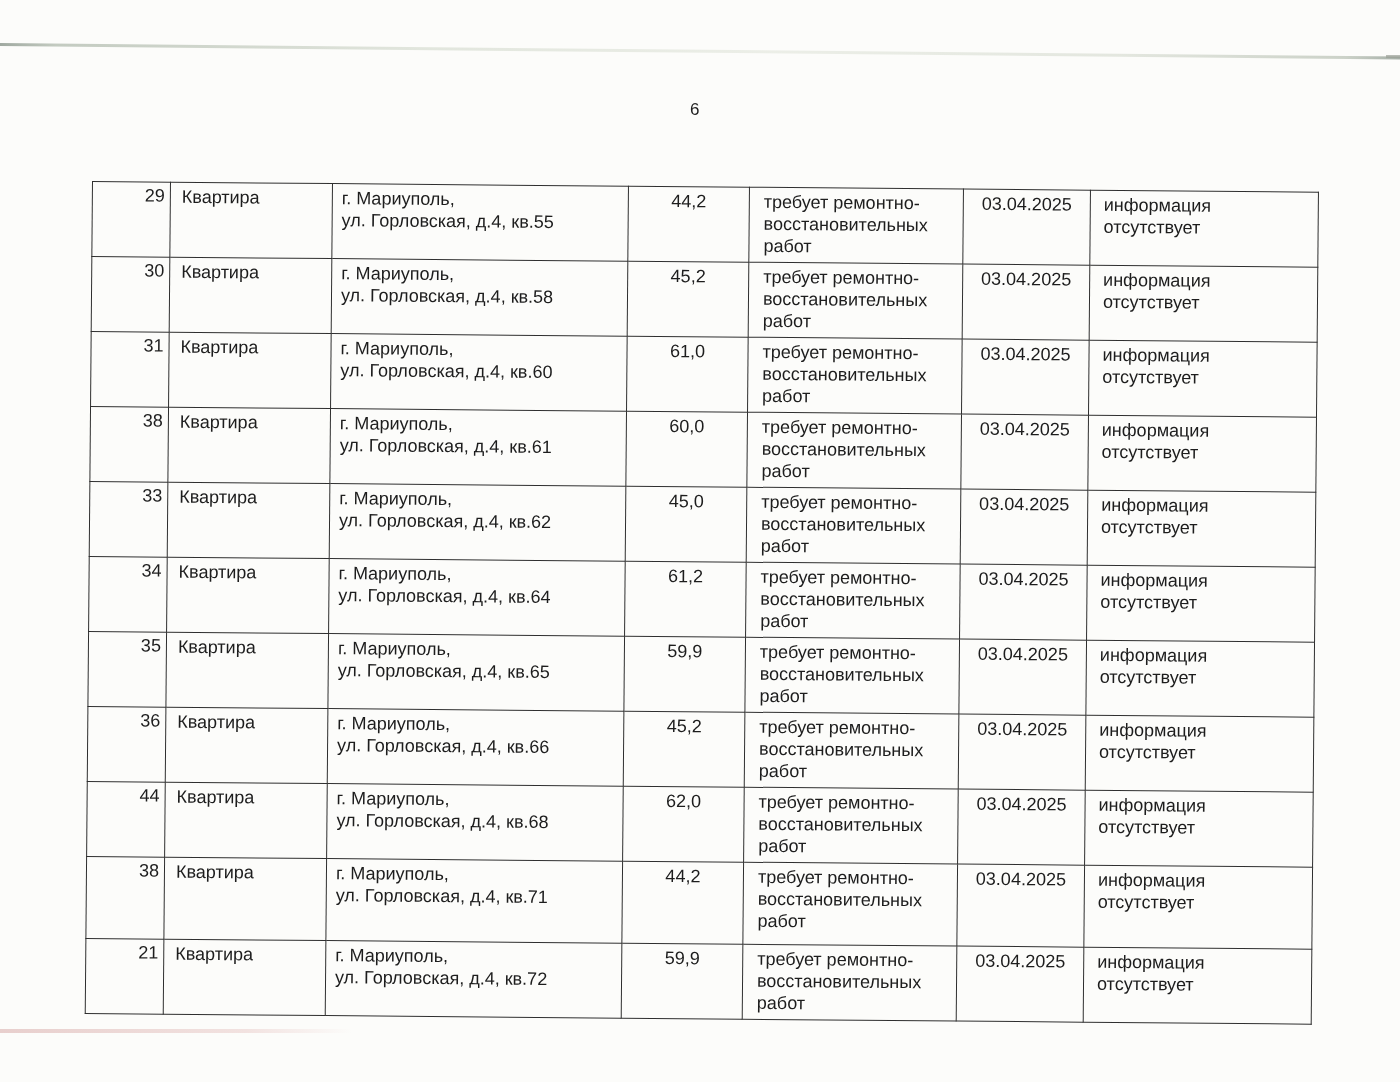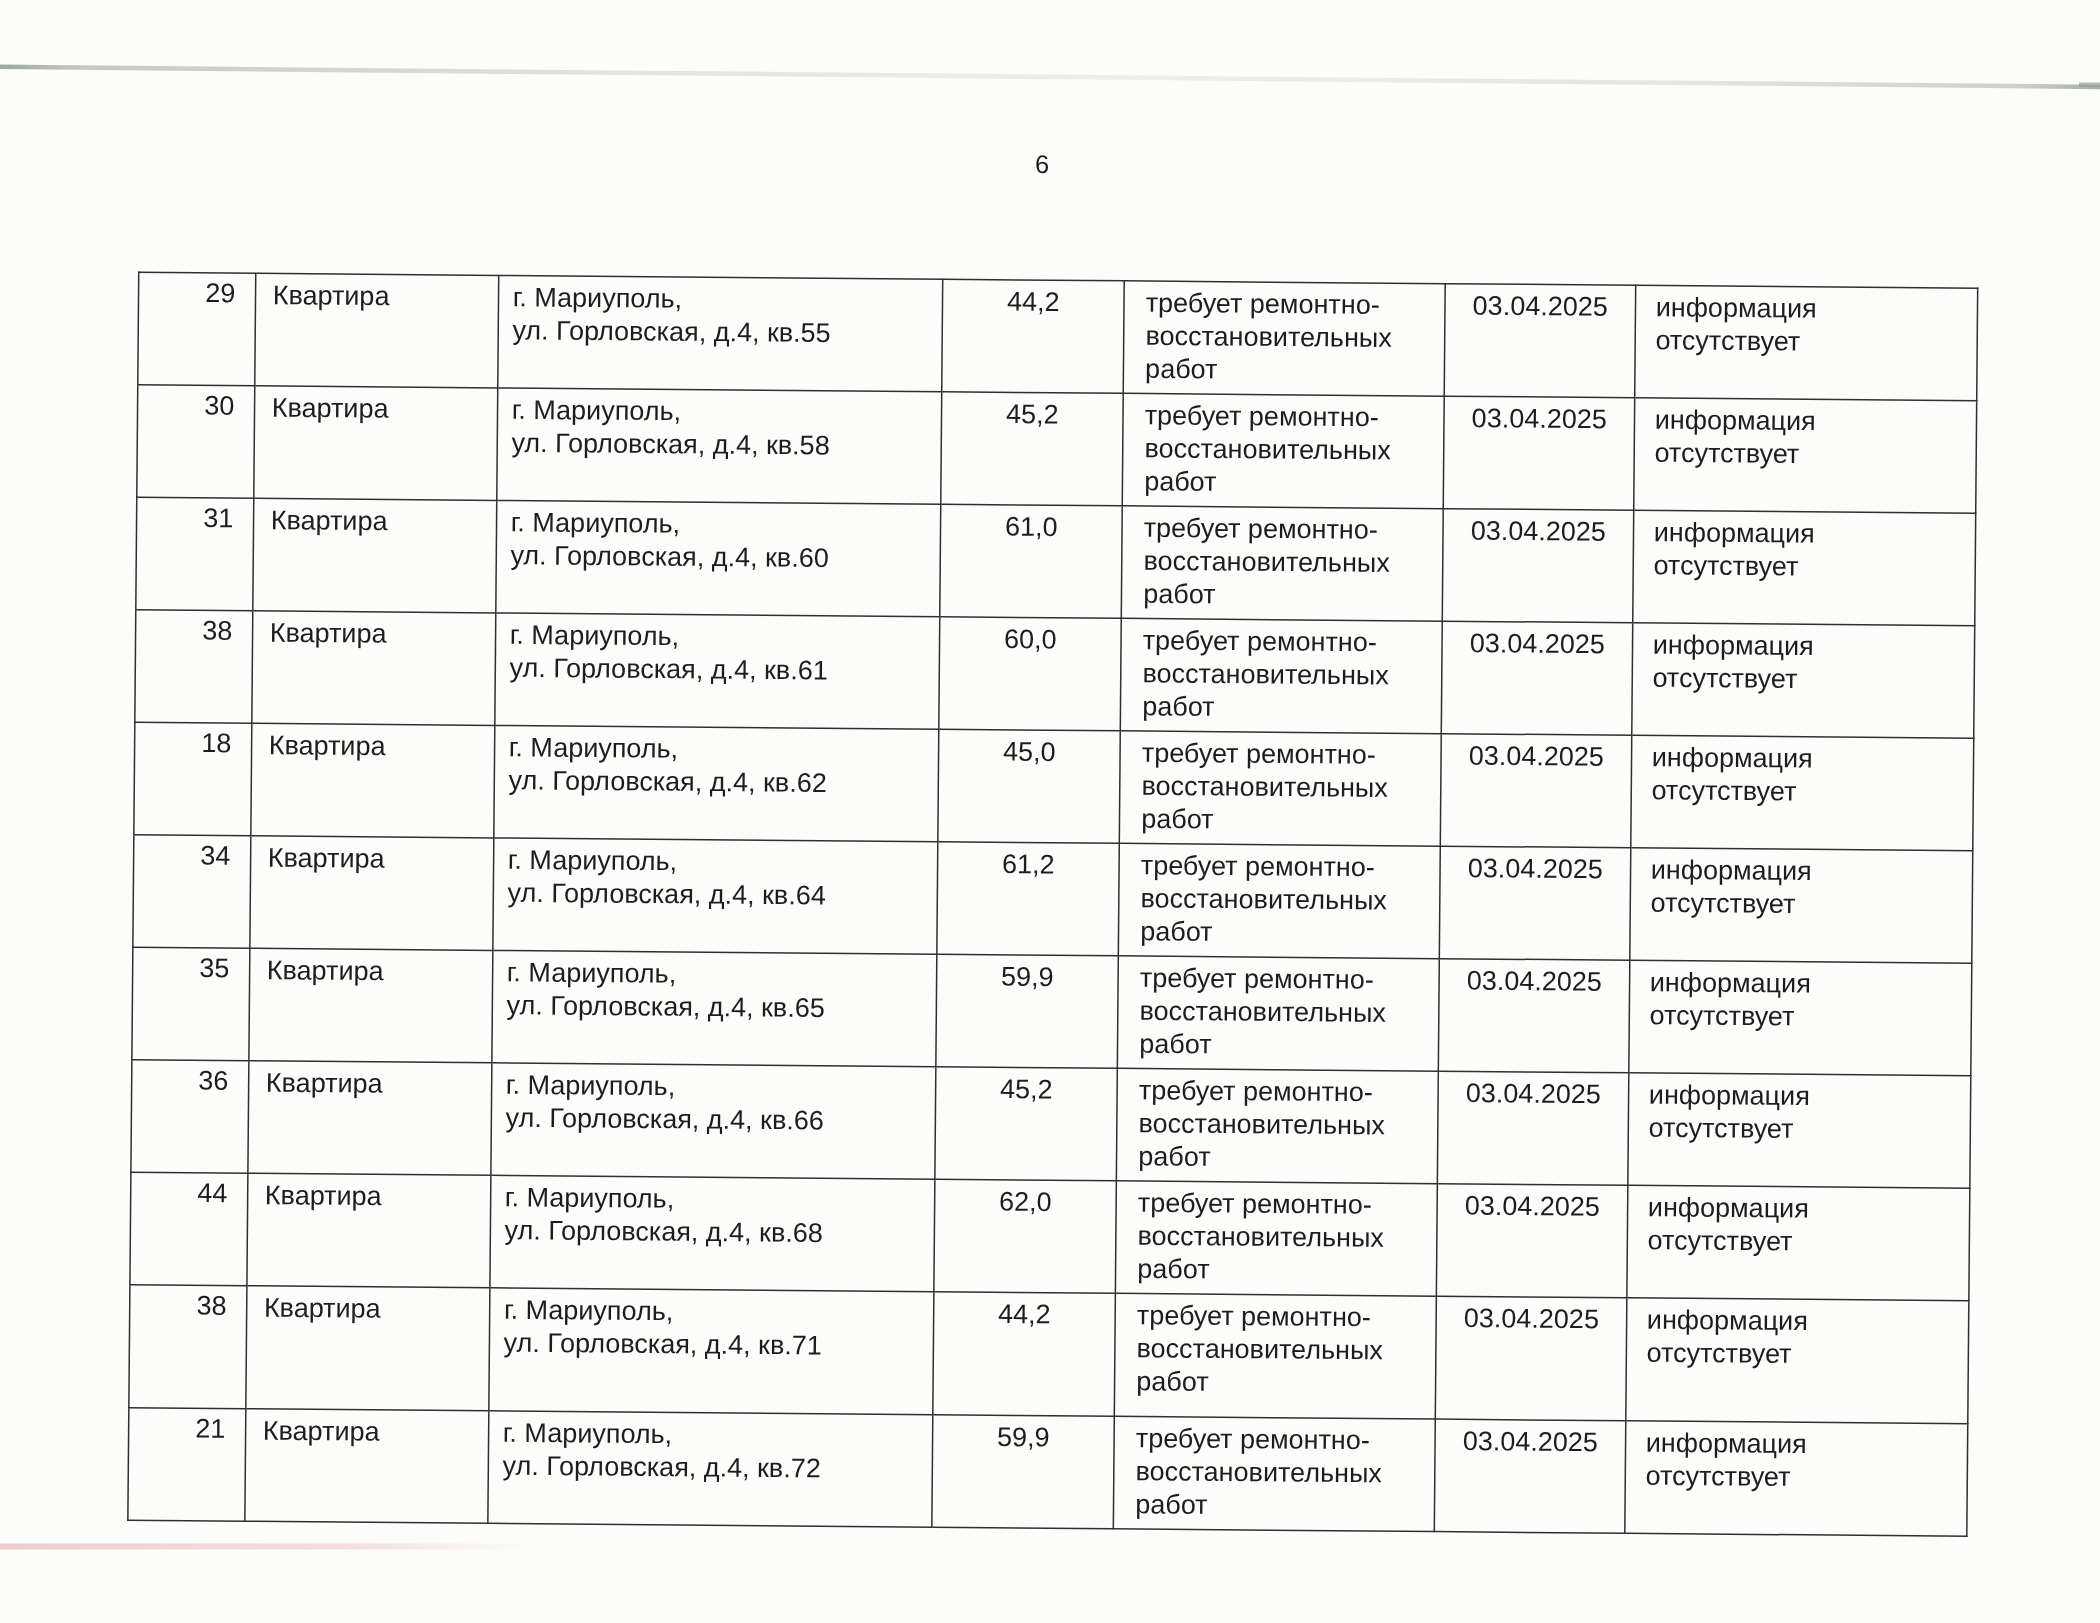--- a/index.html
+++ b/index.html
@@ -67,21 +67,21 @@
     vertical-align: top;
     font-size: 18px;
     line-height: 22px;
     padding: 3px 5px 5px 5px;
     height: 72px;
     overflow: hidden;
   }
   .doc-table tr:nth-child(10) td { height: 82px; }  
   .doc-table tr:nth-child(11) td { height: 74px; }
 
-  td.c-num  { text-align: center; padding-top: 2px; padding-left: 36px; }
+  td.c-num  { text-align: right; padding-top: 2px; padding-left: 36px; }
   td.c-type { padding-left: 11px; }
   td.c-addr { padding-left: 9px; }
   td.c-area { text-align: center; }
   td.c-cond { padding-left: 14px; }
   td.c-date { text-align: center; }
   td.c-info { padding-left: 13px; }
 
   .line { display: block; }
 </style>
 </head>
@@ -178,21 +178,21 @@
       <span class="line">работ</span>
     </td>
     <td class="c-date">03.04.2025</td>
     <td class="c-info">
       <span class="line">информация</span>
       <span class="line">отсутствует</span>
     </td>
   </tr>
 
   <tr>
-    <td class="c-num">18</td>
+    <td class="c-num">33</td>
     <td class="c-type">Квартира</td>
     <td class="c-addr">
       <span class="line">г. Мариуполь,</span>
       <span class="line">ул. Горловская, д.4, кв.62</span>
     </td>
     <td class="c-area">45,0</td>
     <td class="c-cond">
       <span class="line">требует ремонтно-</span>
       <span class="line">восстановительных</span>
       <span class="line">работ</span>

